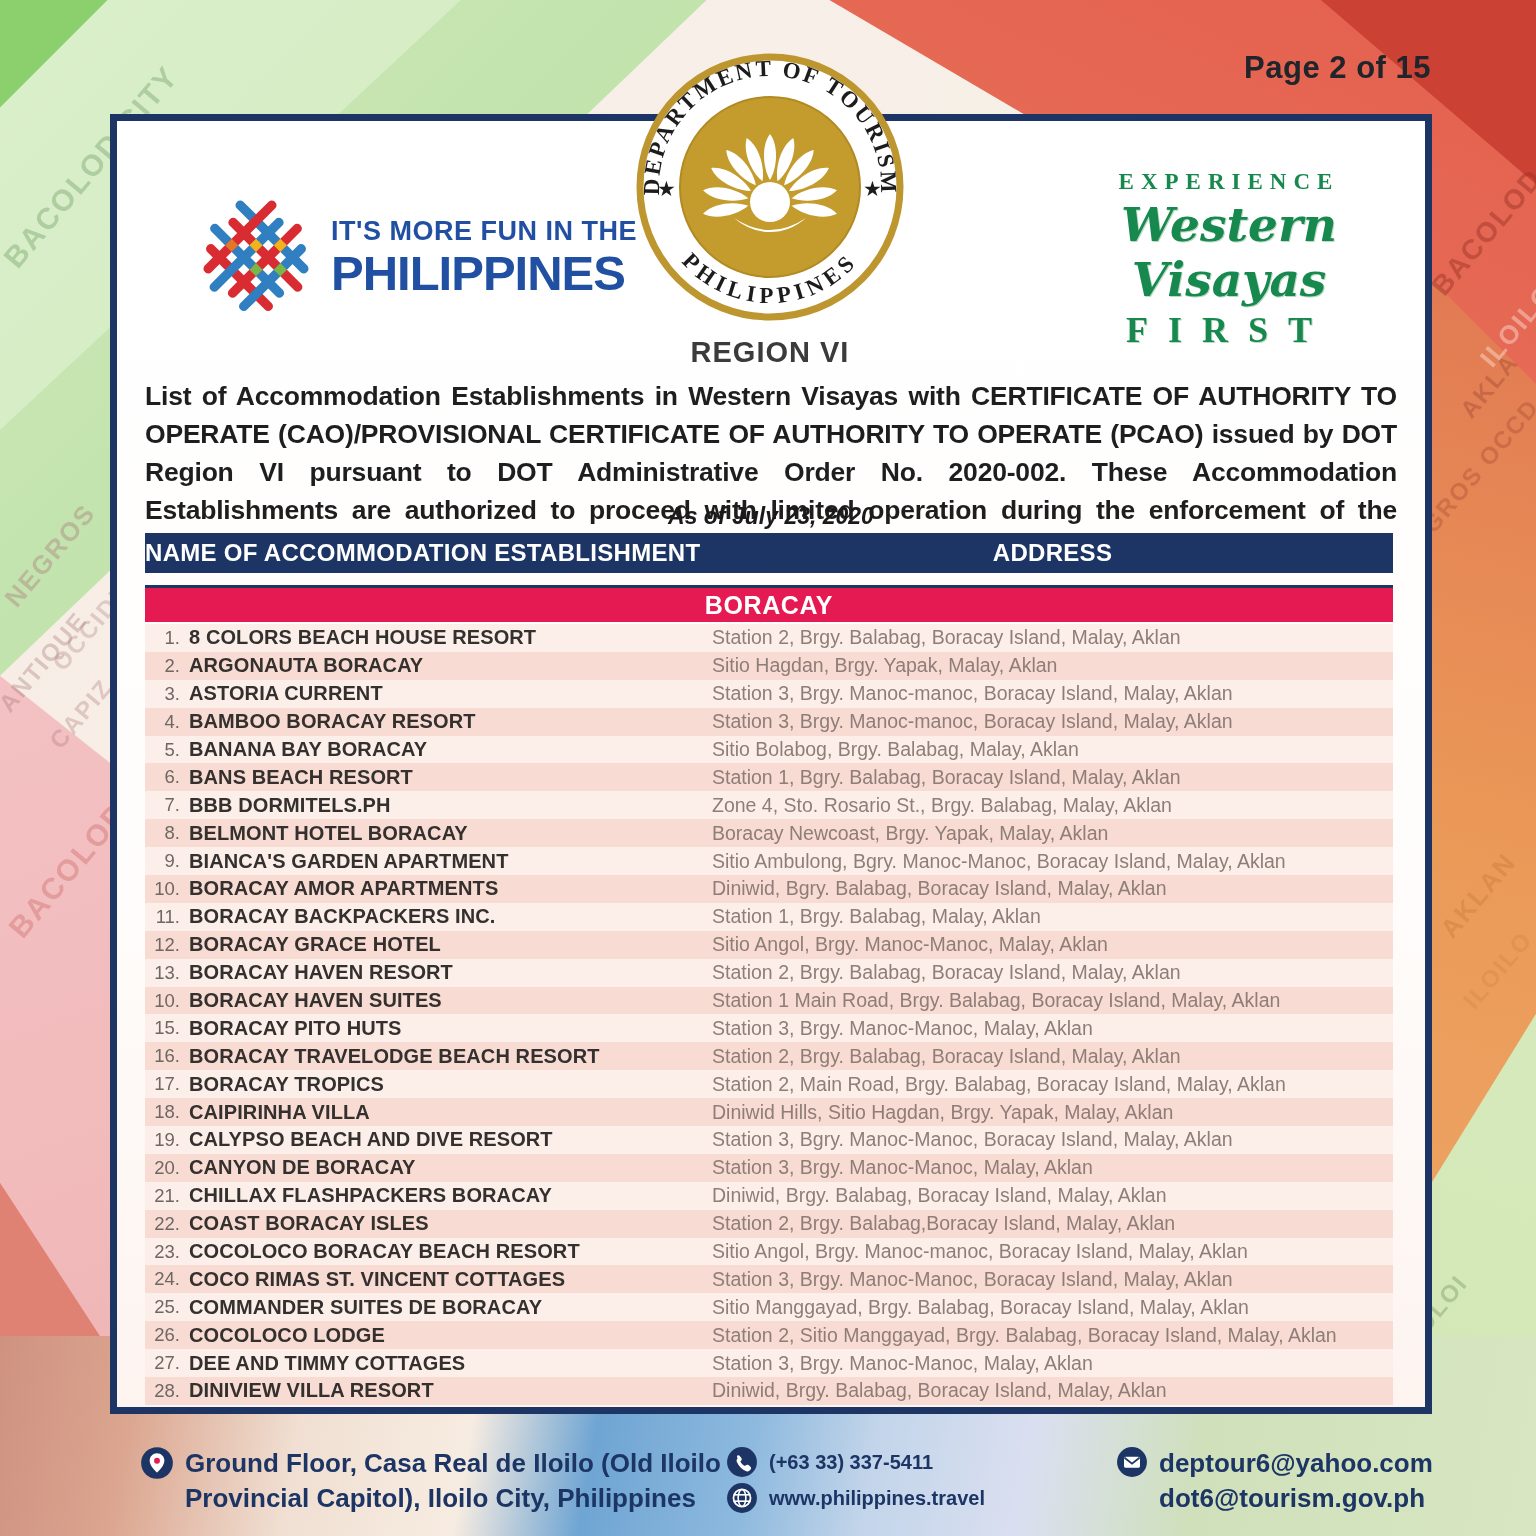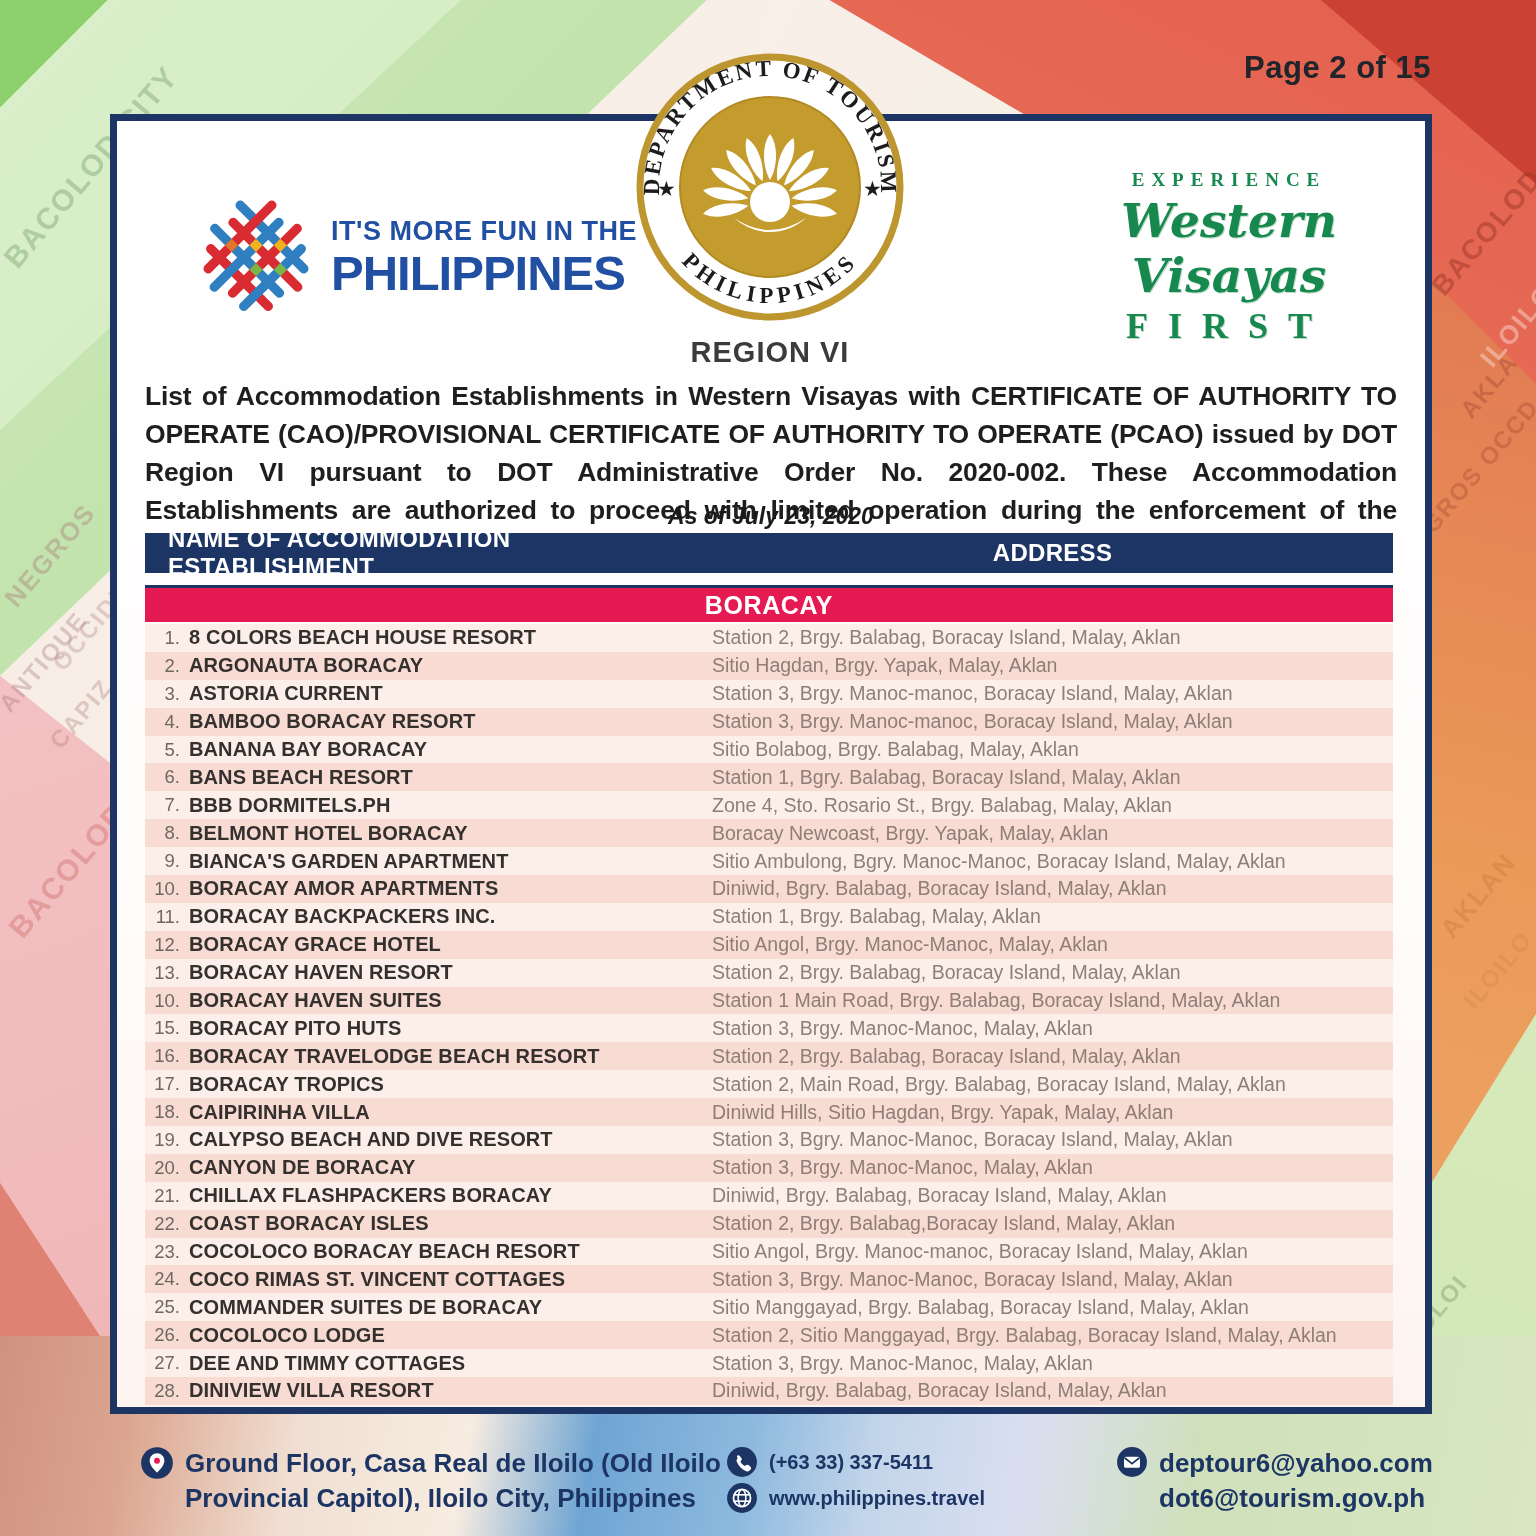--- a/index.html
+++ b/index.html
@@ -36,31 +36,31 @@
   .page-label{position:absolute;right:105px;top:50px;font-size:31px;font-weight:bold;color:#20242b;letter-spacing:0.5px;}
 
   
   .fun-logo{position:absolute;left:78px;top:52px;display:flex;align-items:center;gap:14px;}
   .fun-text{color:#2150a3;line-height:1;}
   .fun-text .l1{font-size:27px;font-weight:bold;letter-spacing:0.5px;}
   .fun-text .l2{font-size:49px;font-weight:bold;letter-spacing:-1px;margin-top:4px;}
   .seal{position:absolute;left:633px;top:50px;width:274px;height:274px;z-index:7;}
   .region{position:absolute;left:633px;top:336px;width:274px;text-align:center;font-size:29px;font-weight:bold;color:#3b3b3b;letter-spacing:1px;z-index:7;}
   .wv-logo{position:absolute;right:26px;top:48px;width:340px;text-align:center;color:#17894f;}
-  .wv-logo .e1{font-family:"Liberation Serif",serif;font-weight:bold;font-size:19px;letter-spacing:7px;}
+  .wv-logo .e1{font-family:"Liberation Serif",serif;font-weight:bold;font-size:23px;letter-spacing:7px;}
   .wv-logo .e2{font-family:"DejaVu Serif",serif;font-style:italic;font-weight:bold;font-size:47px;margin-top:2px;text-shadow:1px 1px 0 #bcd9c6;}
   .wv-logo .e3{font-family:"Liberation Serif",serif;font-weight:bold;font-size:36px;letter-spacing:20px;margin-top:2px;text-shadow:1px 1px 0 #bcd9c6;}
 
   .intro{position:absolute;left:28px;top:256px;width:1252px;font-size:26.5px;line-height:38px;font-weight:600;color:#1e1e1e;text-align:justify;letter-spacing:-0.2px;}
   .asof{position:absolute;left:0;top:382px;width:100%;text-align:center;font-size:23px;font-weight:bold;font-style:italic;color:#1a1a1a;}
 
   
   .table{position:absolute;left:28px;top:412px;width:1248px;}
   .thead{display:flex;background:#1c3565;height:40px;align-items:center;color:#fff;font-weight:bold;font-size:24px;letter-spacing:0.3px;}
-  .thead .c1{width:567px;padding-left:23px;box-sizing:border-box;}
+  .thead .c1{width:567px;box-sizing:border-box;}
   .thead .c2{width:681px;text-align:center;}
   .section-bar{margin-top:12px;background:#e61a52;border-top:3px solid #1c3565;height:34px;display:flex;align-items:center;justify-content:center;color:#fff;font-weight:bold;font-size:25px;letter-spacing:0.6px;}
   .rows{margin-top:2px;}
   .trow{display:flex;align-items:center;height:27.9px;}
   .trow.odd{background:#fcefea;}
   .trow.even{background:#f8dbd3;}
   .trow .num{width:44px;text-align:right;padding-right:9px;box-sizing:border-box;font-size:18.5px;color:#6e6762;}
   .trow .nm{width:523px;font-size:20px;font-weight:bold;color:#33302e;letter-spacing:0.1px;white-space:nowrap;overflow:hidden;}
   .trow .ad{width:681px;font-size:19.5px;color:#8e7e77;white-space:nowrap;overflow:hidden;}
 

